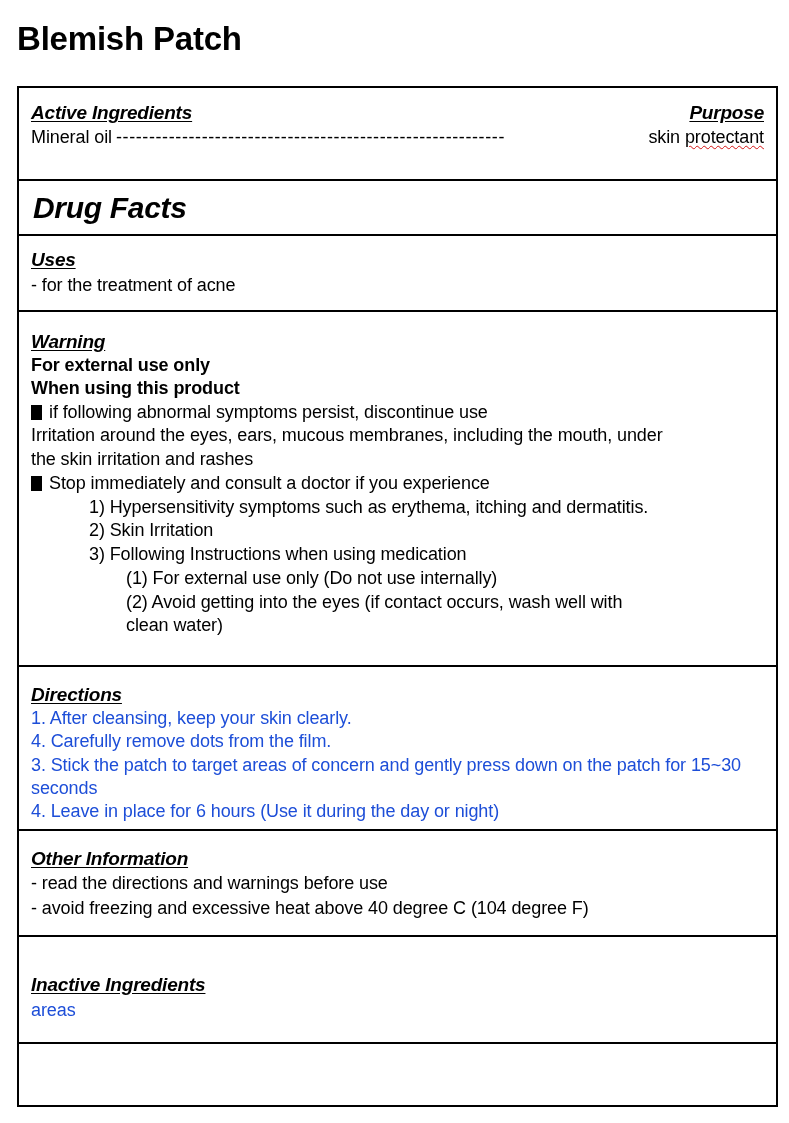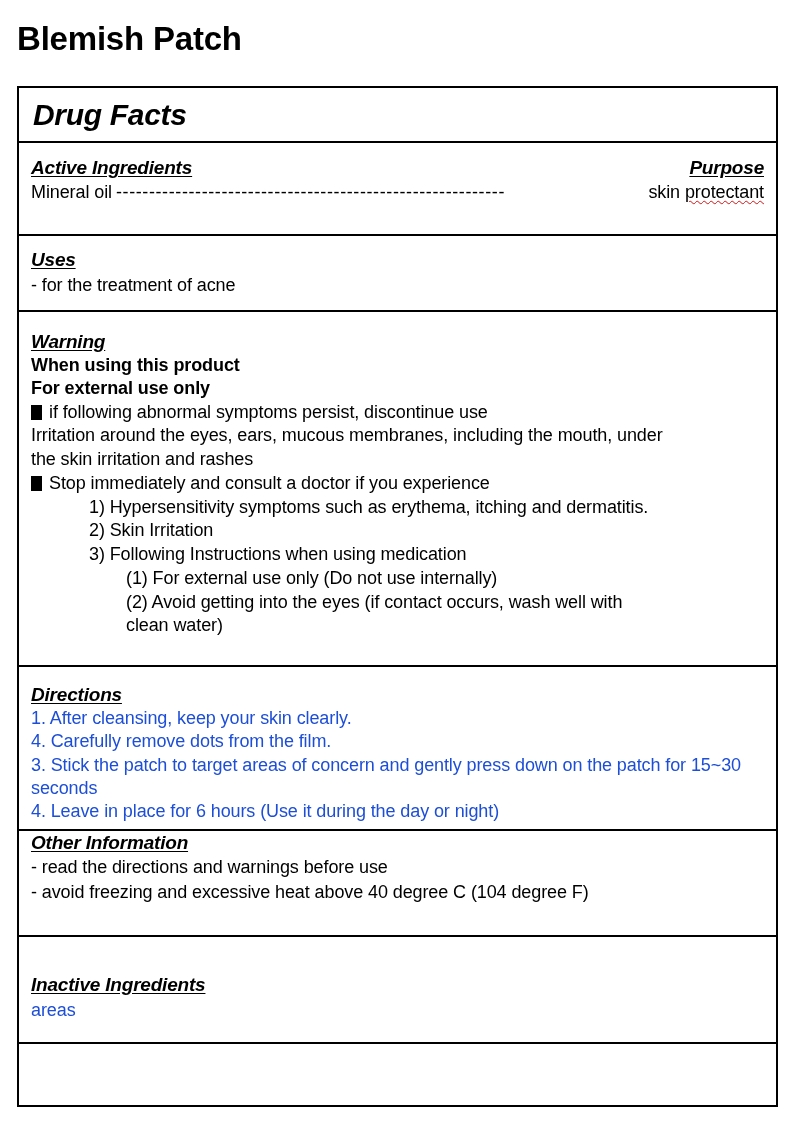--- a/index.html
+++ b/index.html
@@ -152,65 +152,65 @@
   .lvl1 { margin-left: 58px; }
   .lvl2 { margin-left: 95px; }
   .lvl2-cont { margin-left: 95px; }
 
   
   .sec-directions { height: 164px; padding-top: 16px; }
   .muted { color: #1d4ed8; }
   .sec-directions .body-line { line-height: 1.30; }
 
   
-  .sec-other { height: 106px; }
+  .sec-other { height: 106px; padding-top: 16px; }
   .sec-other .body-line { margin-top: 1px; }
 
   
   .sec-inactive { height: 107px; padding-top: 36px; }
   .sec-inactive .body-line { margin-top: 2px; }
 
   
   .sec-blank { height: 60px; }
 </style>
 </head>
 <body>
 
 <div class="page">
 
   <div class="product-title">Blemish Patch</div>
 
   <div class="df-box">
 
-    <div class="df-section df-title-band">
-      <div class="df-title">Drug Facts</div>
-    </div>
-
     <div class="df-section sec-active">
       <div class="ai-head-row">
         <span class="sec-head">Active Ingredients</span>
         <span class="sec-head">Purpose</span>
       </div>
       <div class="ai-value-row">
         <span class="ai-name">Mineral oil</span>
         <span class="ai-leader">-----------------------------------------------------------</span>
         <span class="ai-purpose"><span>skin </span><span class="misspelled">protectant</span></span>
       </div>
     </div>
 
+    <div class="df-section df-title-band">
+      <div class="df-title">Drug Facts</div>
+    </div>
+
     <div class="df-section sec-uses">
       <div><span class="sec-head">Uses</span></div>
       <div class="body-line">- for the treatment of acne</div>
     </div>
 
     <div class="df-section sec-warning">
       <div><span class="sec-head">Warning</span></div>
 
+      <div class="warn-strong">For external use only</div>
       <div class="warn-strong">When using this product</div>
-      <div class="warn-strong">For external use only</div>
 
       <div class="bullet-line">
         <span class="sq-bullet"></span>
         <span>if following abnormal symptoms persist, discontinue use</span>
       </div>
       <div class="body-line">Irritation around the eyes, ears, mucous membranes, including the mouth, under</div>
       <div class="body-line">the skin irritation and rashes</div>
 
       <div class="bullet-line">
         <span class="sq-bullet"></span>

